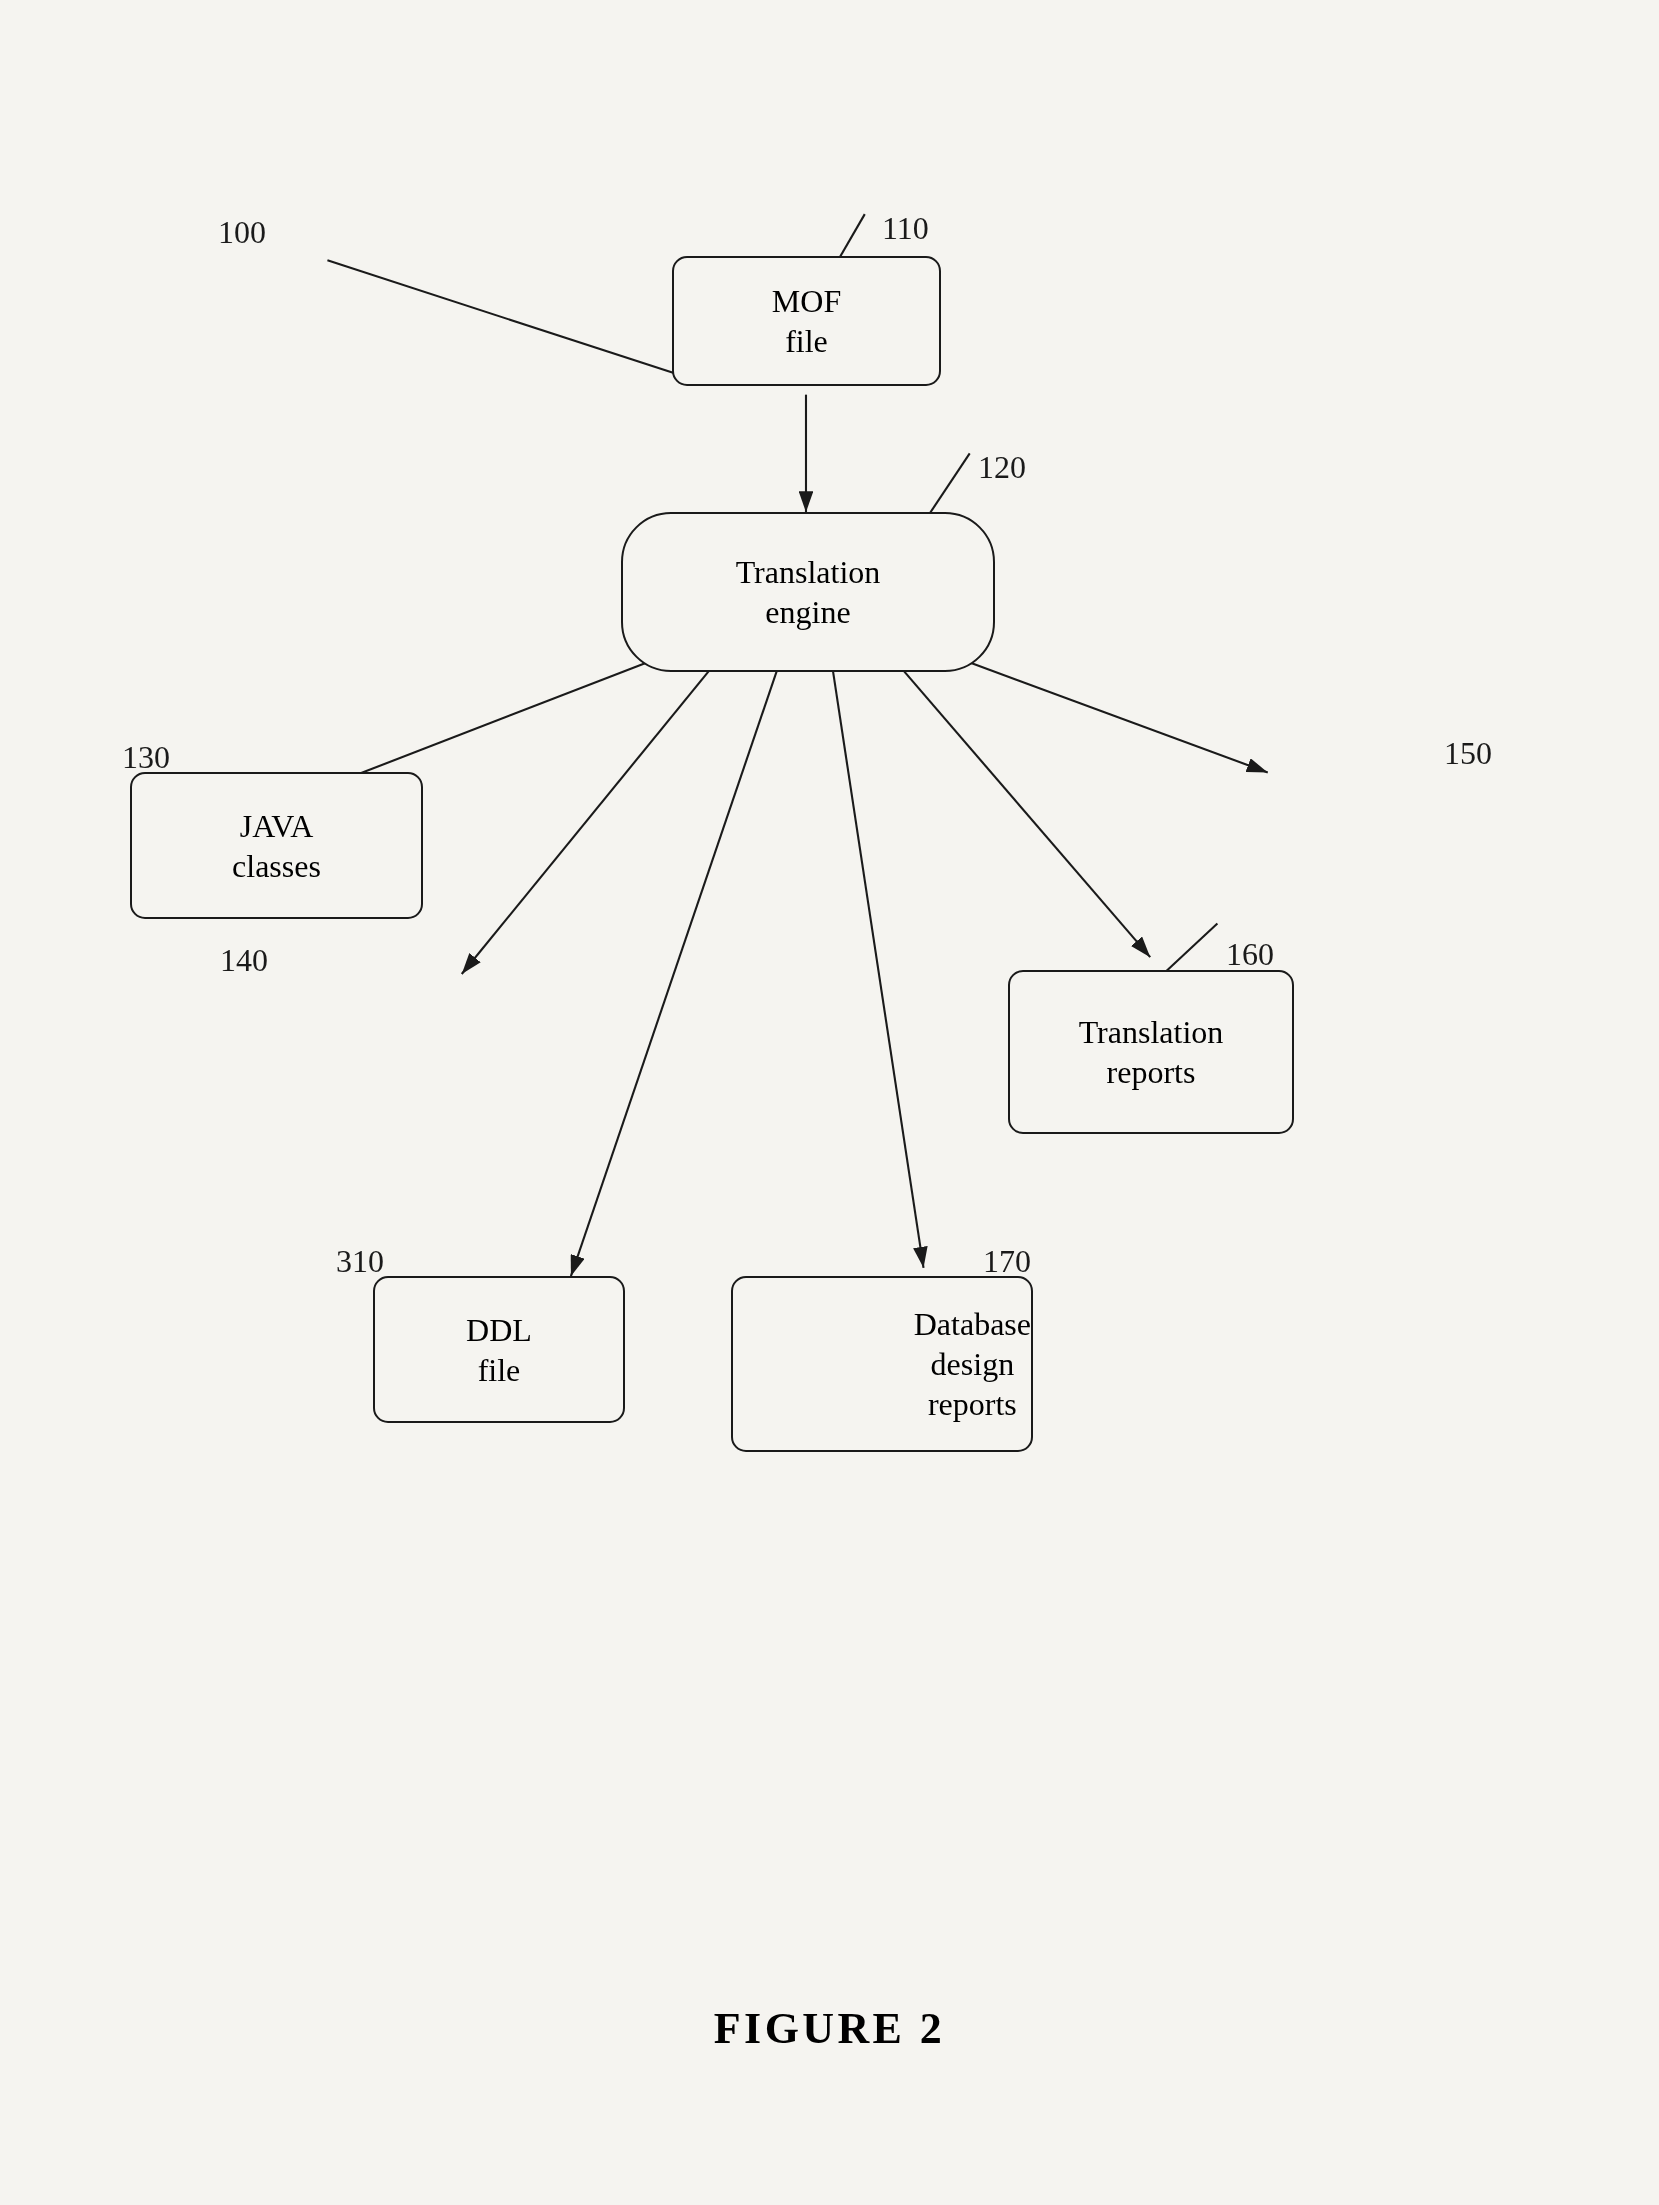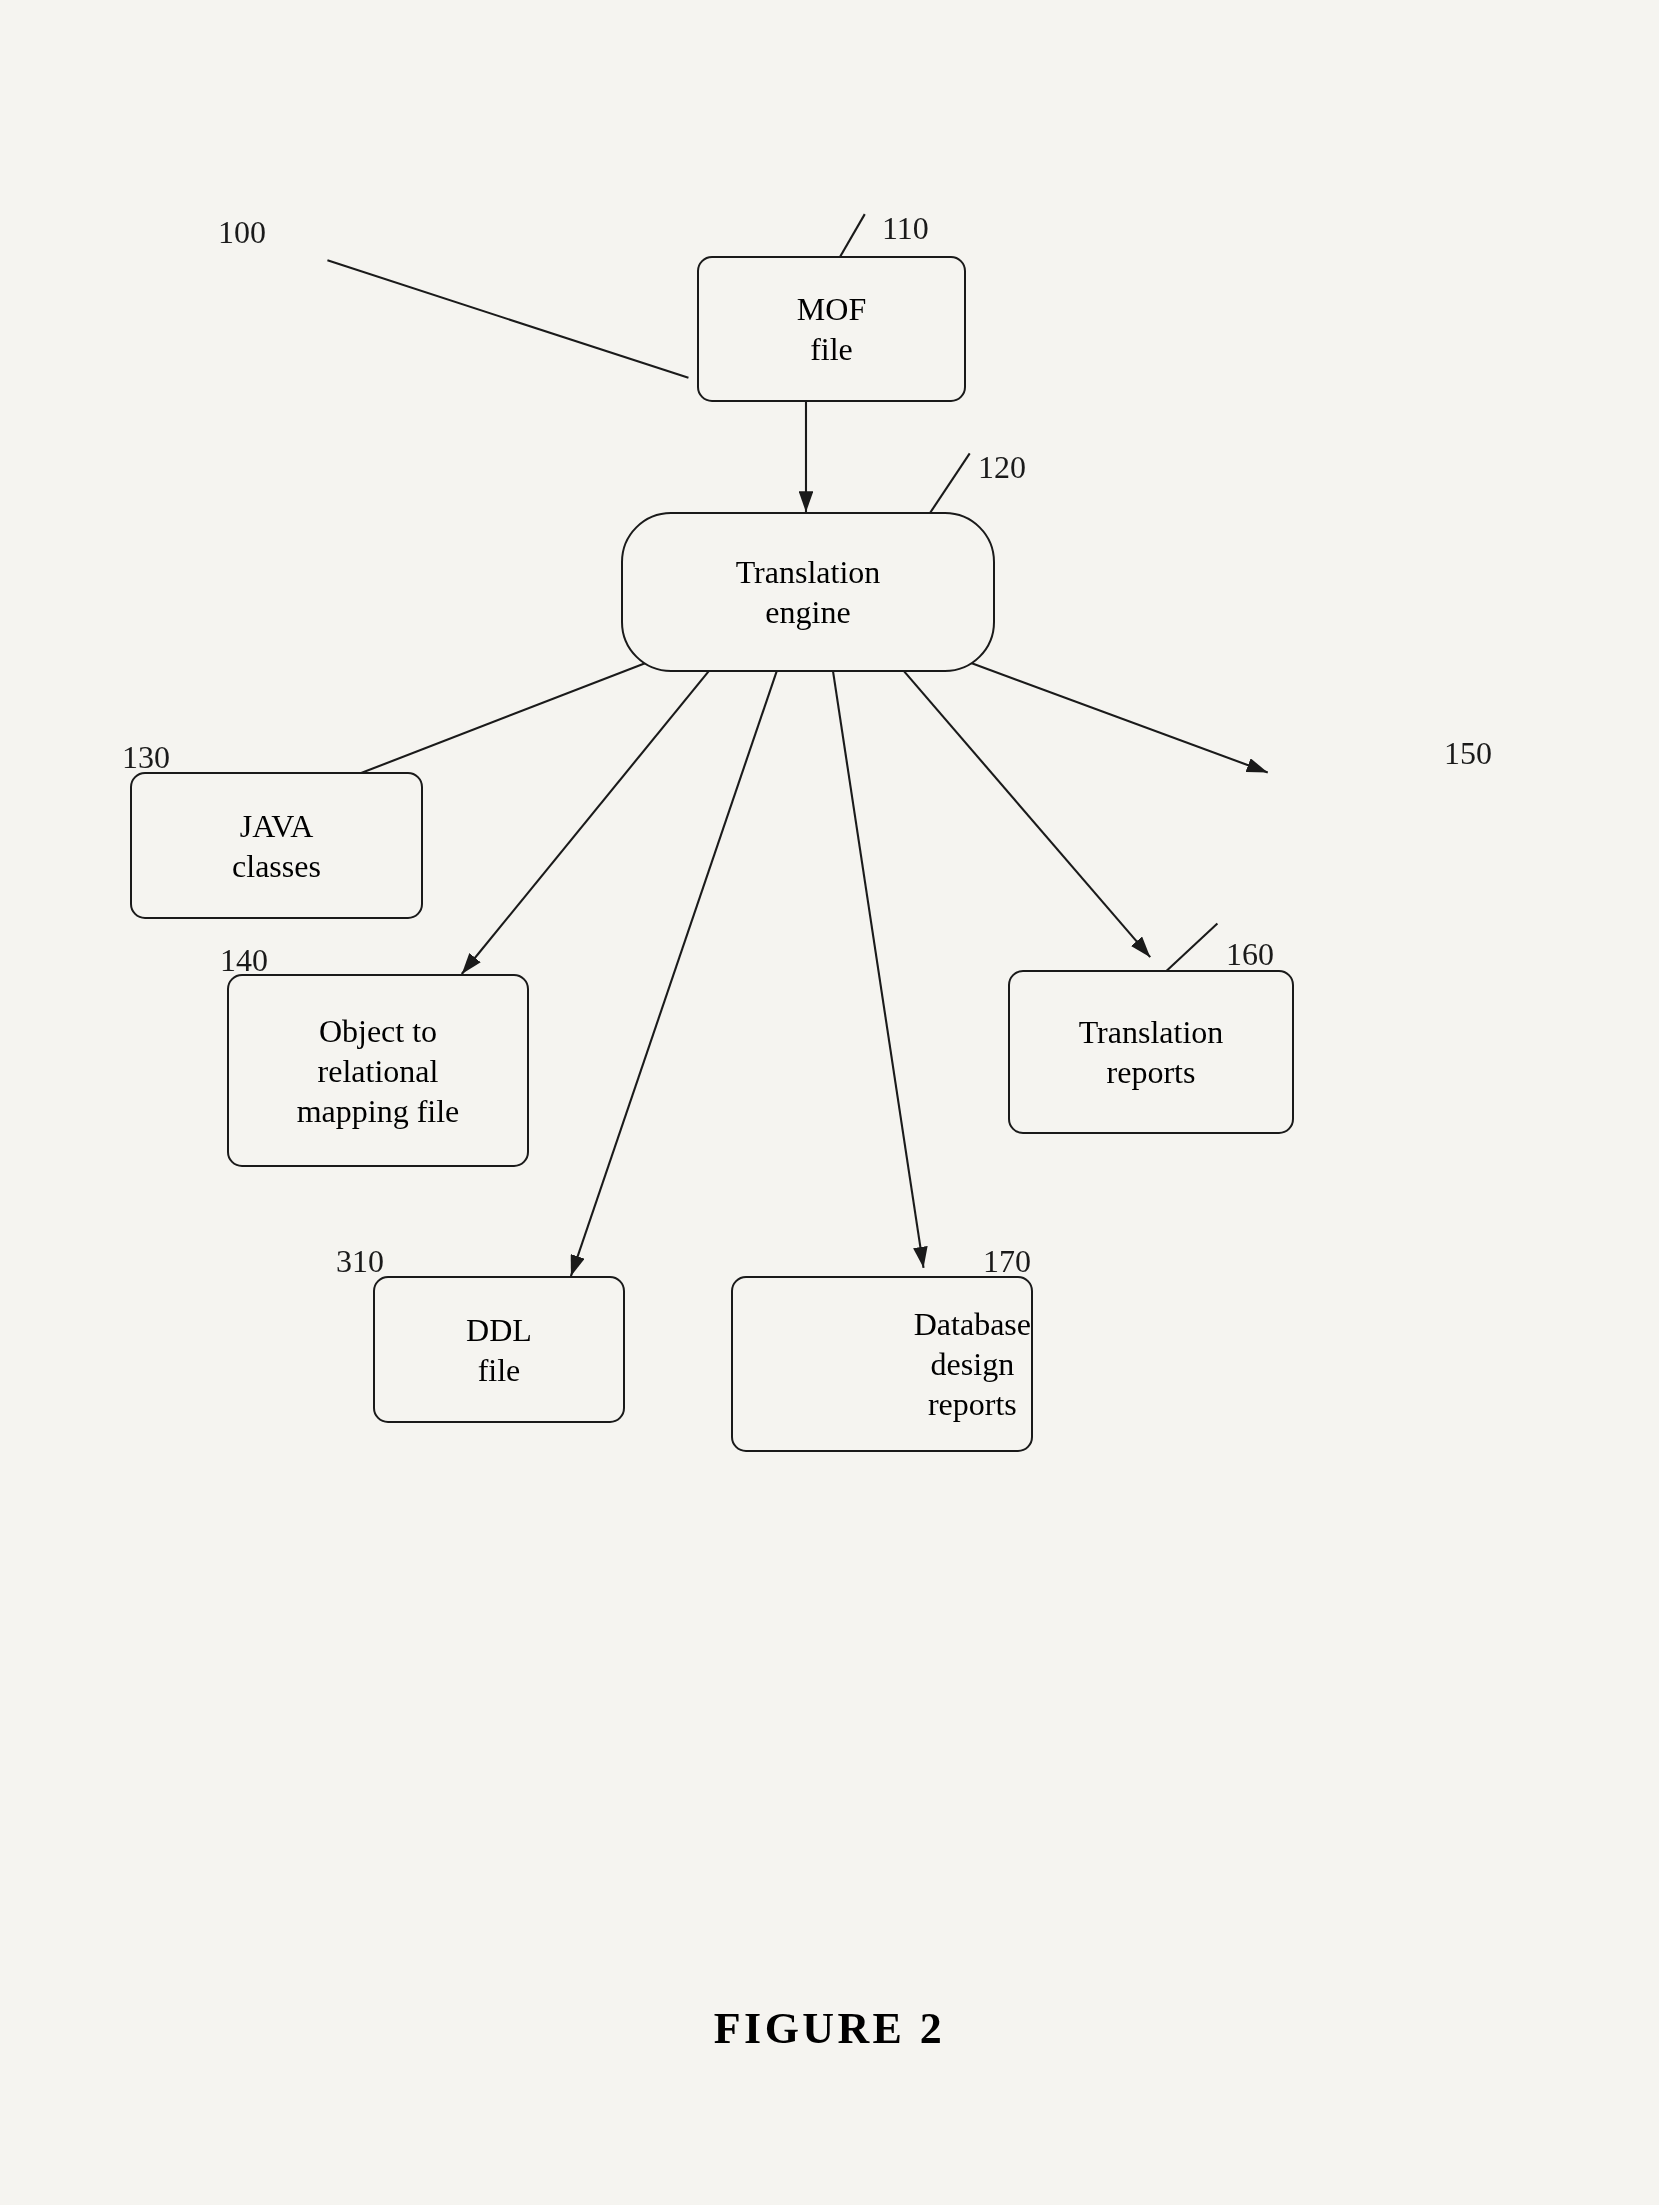--- a/index.html
+++ b/index.html
@@ -101,41 +101,38 @@
     <line x1="1090" y1="685" x2="1510" y2="840" stroke="#1a1a1a" stroke-width="2.5" marker-end="url(#arrowhead)"></line>
 
     <line x1="1155" y1="460" x2="1095" y2="550" stroke="#1a1a1a" stroke-width="2.5"></line>
 
     <line x1="1450" y1="1020" x2="1380" y2="1085" stroke="#1a1a1a" stroke-width="2.5"></line>
 
   </svg>
 
   <div class="node-label" style="left: 218px; top: 147px;">100</div>
 
-  <div class="node node-rounded" style="left: 672px; top: 189px; width: 269px; height: 146px; margin-left: 25px;">
+  <div class="node node-rounded" style="left: 672px; top: 189px; width: 269px; height: 130px;">
     <span>MOF<br>file</span>
   </div>
 
   <div class="node-label" style="left: 882px; top: 143px;">110</div>
 
   <div class="node node-pill" style="left: 621px; top: 445px; width: 374px; height: 160px;">
     <span>Translation<br>engine</span>
   </div>
 
   <div class="node-label" style="left: 978px; top: 382px;">120</div>
 
   <div class="node node-rounded" style="left: 130px; top: 705px; width: 293px; height: 147px;">
     <span>JAVA<br>classes</span>
   </div>
 
   <div class="node-label" style="left: 122px; top: 672px;">130</div>
 
-  <div class="node node-rounded" style="left: 227px; top: 907px; width: 302px; height: 193px;">
-    <span>Object to<br>relational<br>mapping file</span>
-  </div>
 
   <div class="node-label" style="left: 220px; top: 875px;">140</div>
 
 
   <div class="node-label" style="left: 1444px; top: 668px;">150</div>
 
   <div class="node node-rounded" style="left: 1008px; top: 903px; width: 286px; height: 164px;">
     <span>Translation<br>reports</span>
   </div>
 

